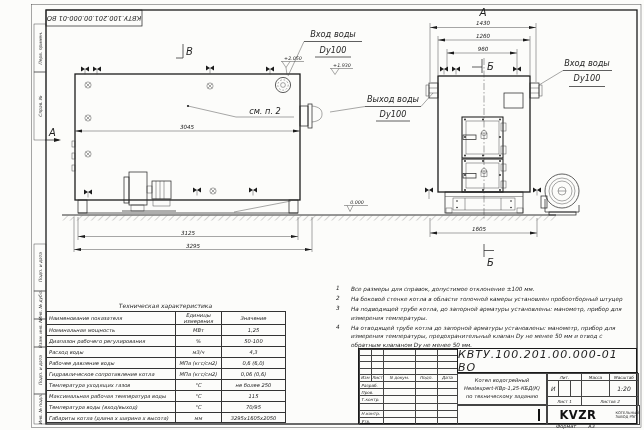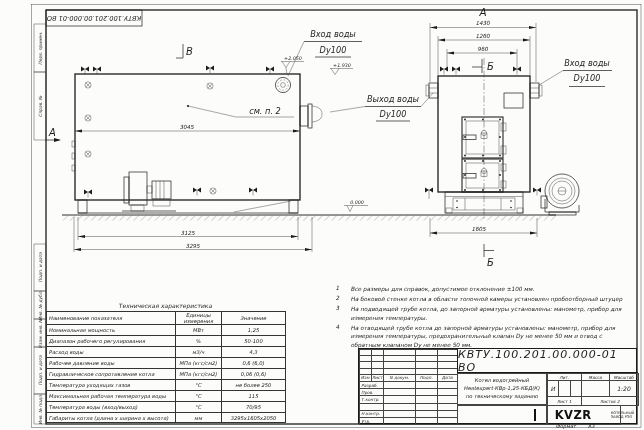--- a/index.html
+++ b/index.html
@@ -47,22 +47,22 @@
   .tb-num{position:absolute;left:98px;top:0;width:181px;height:24px;border-left:1px solid #1a1a1a;
           border-bottom:1px solid #1a1a1a;display:flex;align-items:center;justify-content:center;
           font:italic 11px "DejaVu Sans",sans-serif;letter-spacing:1px}
   .tb-name{position:absolute;left:98px;top:24px;width:90px;height:32px;border:.6px solid #444;
            display:flex;flex-direction:column;align-items:center;justify-content:center;
            font:italic 5.2px "DejaVu Sans",sans-serif;line-height:1.5;text-align:center}
   .tb-lit{position:absolute;left:188px;top:24px;width:91px;height:32px}
   .tb-lit td{font-size:4.2px}
   .tb-lit .big{font-size:6px}
   .tb-blank{position:absolute;left:98px;top:56px;width:90px;height:20px;border:.6px solid #444}
-  .tb-logo{position:absolute;left:188px;top:56px;width:74px;height:20px;border:.6px solid #444;
-           display:flex;align-items:center;justify-content:center;gap:19px}
+  .tb-logo{position:absolute;left:188px;top:56px;width:93px;height:20px;border:.6px solid #444;
+           display:flex;align-items:center;justify-content:flex-end;gap:19px}
   .logo-mark{width:13px;height:12px;border:1px solid #111;
              background:repeating-linear-gradient(180deg,#111 0 2.1px,#fff 2.1px 3.2px)}
   .logo-word{font:bold 11.5px "DejaVu Sans",sans-serif;font-style:normal;color:#111;letter-spacing:.5px}
   .logo-co{font:3.6px "DejaVu Sans",sans-serif;line-height:1.25;color:#222}
   .fmt{position:absolute;left:556px;top:423px;display:flex;gap:12px;
        font:italic 5px "DejaVu Sans",sans-serif}
 </style>
 </head>
 <body>
 

